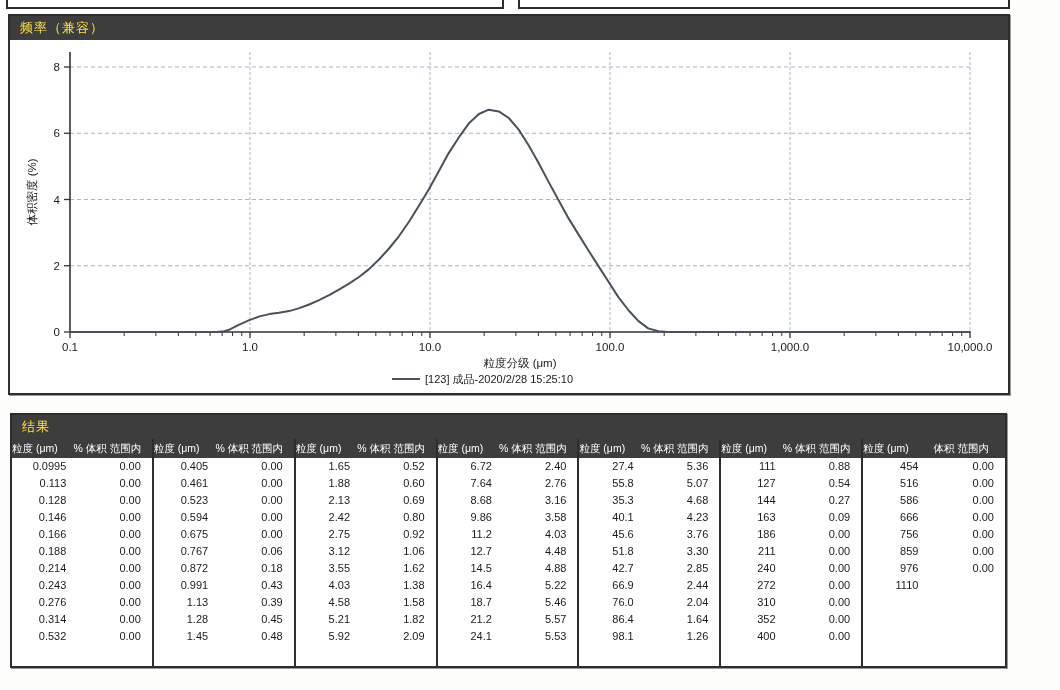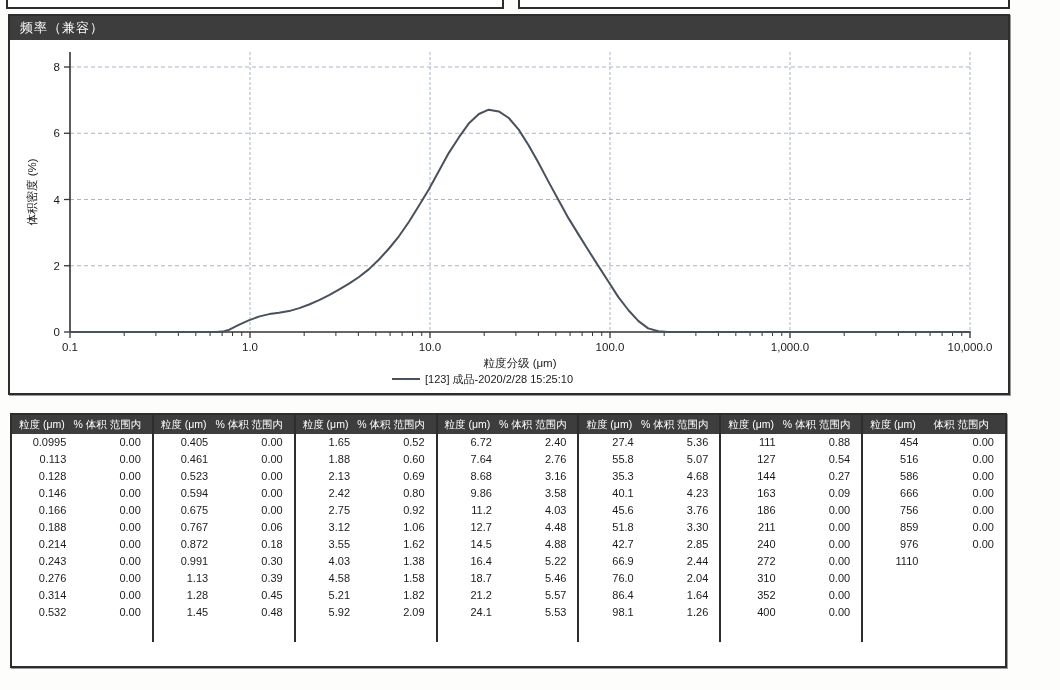--- a/index.html
+++ b/index.html
@@ -4,32 +4,32 @@
 <style>
   html,body{margin:0;padding:0;background:#fdfdfb;}
   .page{position:relative;width:1060px;height:690px;background:#fdfdfb;
         font-family:"Liberation Sans",sans-serif;color:#1b1b1b;overflow:hidden;}
   .top-remnant{position:absolute;top:-4px;height:13px;background:#ffffff;
         border:2px solid #2d2d2d;box-sizing:border-box;}
   .top-remnant.left{left:6px;width:498px;}
   .top-remnant.right{left:518px;width:492px;}
   .panel{position:absolute;background:#ffffff;border:2px solid #2d2d2d;box-sizing:border-box;
          box-shadow:1px 1px 0 #9a9a9a;}
-  .panel-title{background:#3d3d3d;color:#ffffff;font-size:13px;letter-spacing:1px;
+  .panel-title{background:#3d3d3d;color:#fde047;font-size:13px;letter-spacing:1px;
          padding:4px 10px;height:16px;line-height:16px;}
   .chart-panel{left:8px;top:14px;width:1002px;height:381px;}
   .chart-body{position:relative;width:996px;height:353px;}
   .chart-body svg{display:block;}
   .table-panel{left:10px;top:413px;width:997px;height:255px;}
   .results-grid{display:grid;grid-template-columns:repeat(7,1fr);height:227px;}
   .rgroup{border-right:2px solid #2d2d2d;display:flex;flex-direction:column;min-width:0;}
   .rgroup:last-child{border-right:none;}
   .rgroup-header{display:grid;grid-template-columns:44% 56%;background:#3d3d3d;color:#ffffff;
         font-size:10.5px;height:19px;line-height:19px;white-space:nowrap;overflow:hidden;}
-  .rgroup-header .h-size{padding-left:7px;text-align:left;}
+  .rgroup-header .h-size{text-align:left;}
   .rgroup-header .h-pct{padding-right:16px;text-align:right;}
   .rrow{display:grid;grid-template-columns:46% 54%;font-size:11px;height:17px;line-height:17px;}
   .rrow .c-size{text-align:right;padding-right:10px;}
   .rrow .c-pct{text-align:right;padding-right:11px;}
 </style>
 </head>
 <body>
 
 <div class="page">
 
@@ -116,20 +116,21 @@
           <text x="26" y="152" text-anchor="middle" font-size="11.5" fill="#1b1b1b" transform="rotate(-90 26 152)" font-family="Liberation Sans, sans-serif">体积密度 (%)</text>
           <text x="510" y="327" text-anchor="middle" font-size="11.5" fill="#1b1b1b" font-family="Liberation Sans, sans-serif">粒度分级 (μm)</text>
           <polyline points="60.0,292.0 145.9,292.0 185.8,292.0 206.3,292.0 214.3,291.3 219.3,289.7 229.3,284.7 239.3,280.1 249.6,276.4 259.3,274.1 269.0,272.8 279.1,271.1 289.3,268.1 299.1,264.5 309.1,260.2 319.1,255.2 328.9,249.6 339.0,243.6 349.0,237.0 359.0,229.1 369.0,219.5 379.0,208.5 388.9,196.3 399.0,181.7 408.9,165.8 418.9,149.2 428.9,131.0 438.7,113.1 449.0,97.2 458.7,83.6 468.9,74.0 478.7,69.7 488.8,71.4 498.8,78.0 508.7,89.6 518.6,105.2 528.6,123.1 538.6,141.9 548.6,160.2 558.6,178.4 568.6,194.6 578.5,210.5 588.6,226.4 598.5,241.7 608.2,256.9 618.7,270.5 628.5,281.1 638.2,288.4 648.5,291.3 658.0,292.0 708.4,292.0 780.0,292.0 865.9,292.0 960.0,292.0" fill="none" stroke="#49525c" stroke-width="2" stroke-linejoin="round" stroke-linecap="round"></polyline>
           <line x1="382" y1="339" x2="410" y2="339" stroke="#49525c" stroke-width="2"></line>
           <text x="415" y="343" font-size="11" fill="#1b1b1b" font-family="Liberation Sans, sans-serif">[123] 成品-2020/2/28 15:25:10</text>
         </svg>
     </div>
   </section>
 
   <section class="panel table-panel">
+    <div class="panel-title">结果</div>
     <div class="results-grid" id="results-grid">
         <div class="rgroup">
           <div class="rgroup-header">
             <span class="h-size">粒度 (μm)</span>
             <span class="h-pct">% 体积 范围内</span>
           </div>
           <div class="rrow">
             <span class="c-size">0.0995</span>
             <span class="c-pct">0.00</span>
           </div>
@@ -202,21 +203,21 @@
           <div class="rrow">
             <span class="c-size">0.767</span>
             <span class="c-pct">0.06</span>
           </div>
           <div class="rrow">
             <span class="c-size">0.872</span>
             <span class="c-pct">0.18</span>
           </div>
           <div class="rrow">
             <span class="c-size">0.991</span>
-            <span class="c-pct">0.30</span>
+            <span class="c-pct">0.43</span>
           </div>
           <div class="rrow">
             <span class="c-size">1.13</span>
             <span class="c-pct">0.39</span>
           </div>
           <div class="rrow">
             <span class="c-size">1.28</span>
             <span class="c-pct">0.45</span>
           </div>
           <div class="rrow">

